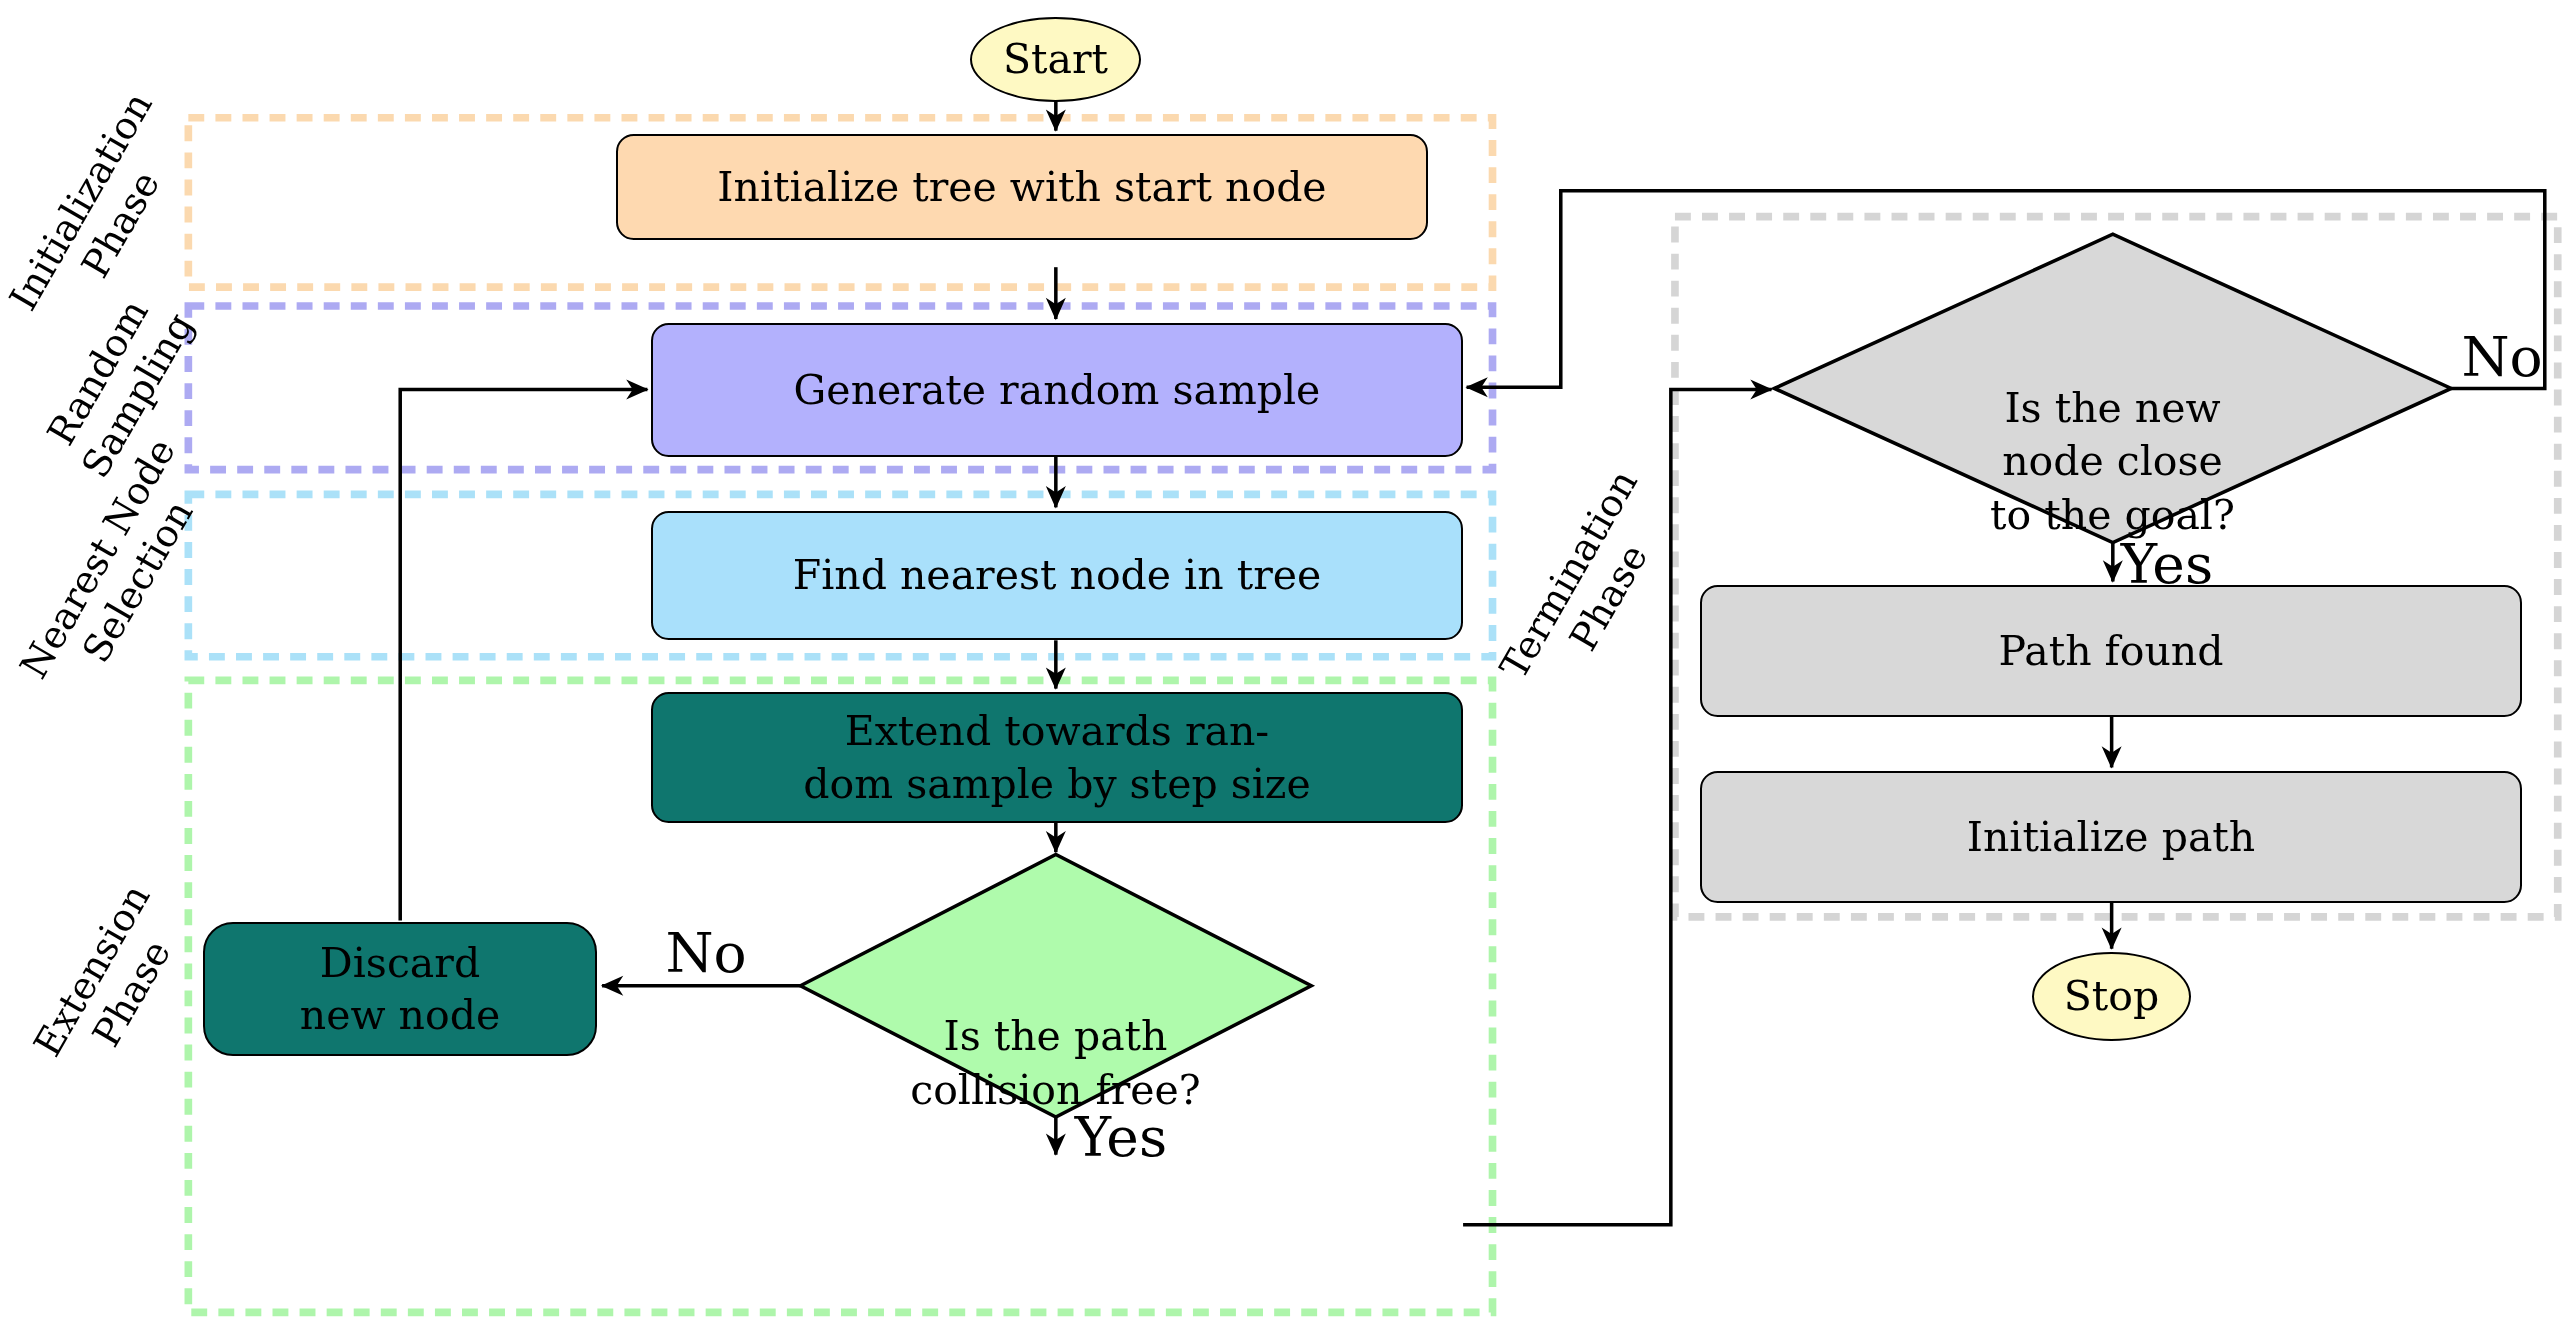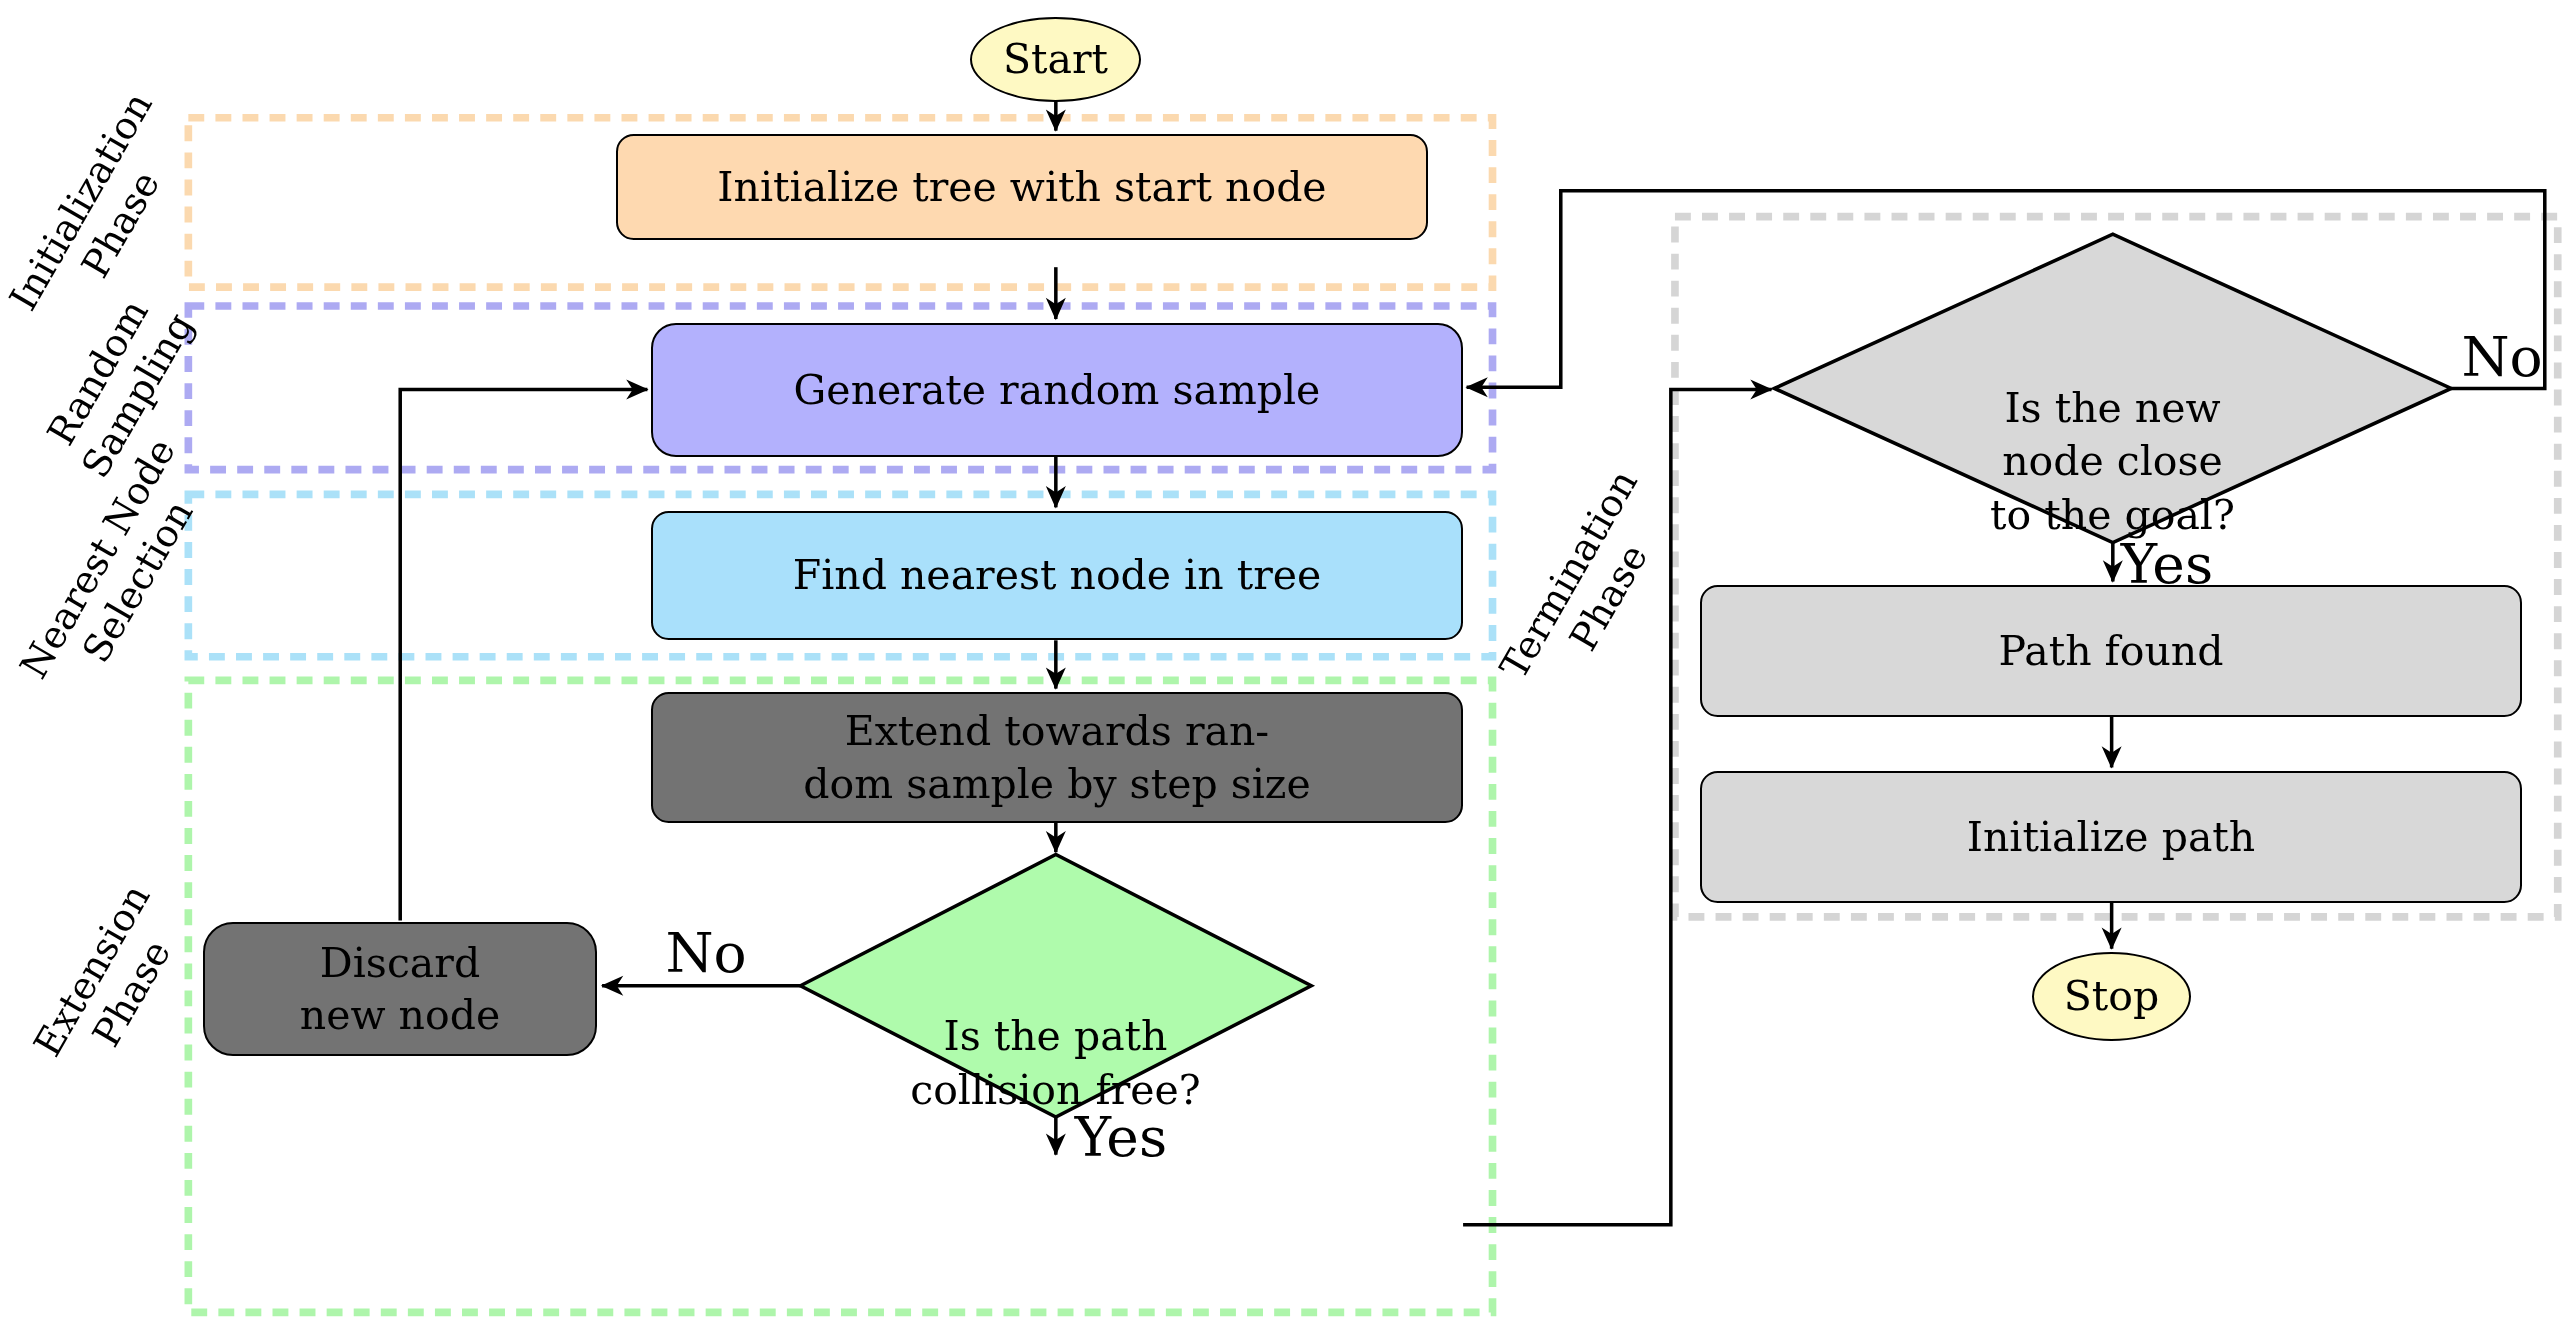--- a/index.html
+++ b/index.html
@@ -44,21 +44,21 @@
     font-size: 41px;
     line-height: 1.28;
     white-space: pre-line;
     z-index: 3;
   }
   .ellipse { border-radius: 50%; }
   .fill-pink   { background: #fef9c3; }
   .fill-orange { background: #fed9b0; }
   .fill-violet { background: #b3b1fd; }
   .fill-blue   { background: #a9e0fb; }
-  .fill-green  { background: #737373; }
+  .fill-green  { background: #0f766e; }
   .fill-gray   { background: #d8d8d8; justify-content: center; }
 
   
   .diamond-text {
     position: absolute;
     display: flex;
     align-items: flex-end;
     justify-content: center;
     text-align: center;
     font-size: 41px;
@@ -125,21 +125,21 @@
   </svg>
 
   <div class="node ellipse fill-pink" style="left:970px; top:16.5px; width:171px; height:85px;">
     <span>Start</span>
   </div>
 
   <div class="node fill-orange" style="left:616px; top:134px; width:812px; height:106px;">
     <span>Initialize tree with start node</span>
   </div>
 
-  <div class="node fill-violet" style="left:651px; top:323px; width:812px; height:134px;border-radius:25px;">
+  <div class="node fill-violet" style="left:651px; top:323px; width:812px; height:134px;">
     <span>Generate random sample</span>
   </div>
 
   <div class="node fill-blue" style="left:651px; top:511px; width:812px; height:129px;">
     <span>Find nearest node in tree</span>
   </div>
 
   <div class="node fill-green" style="left:651px; top:692px; width:812px; height:131px;">
     <span>Extend towards ran-
 dom sample by step size</span>

